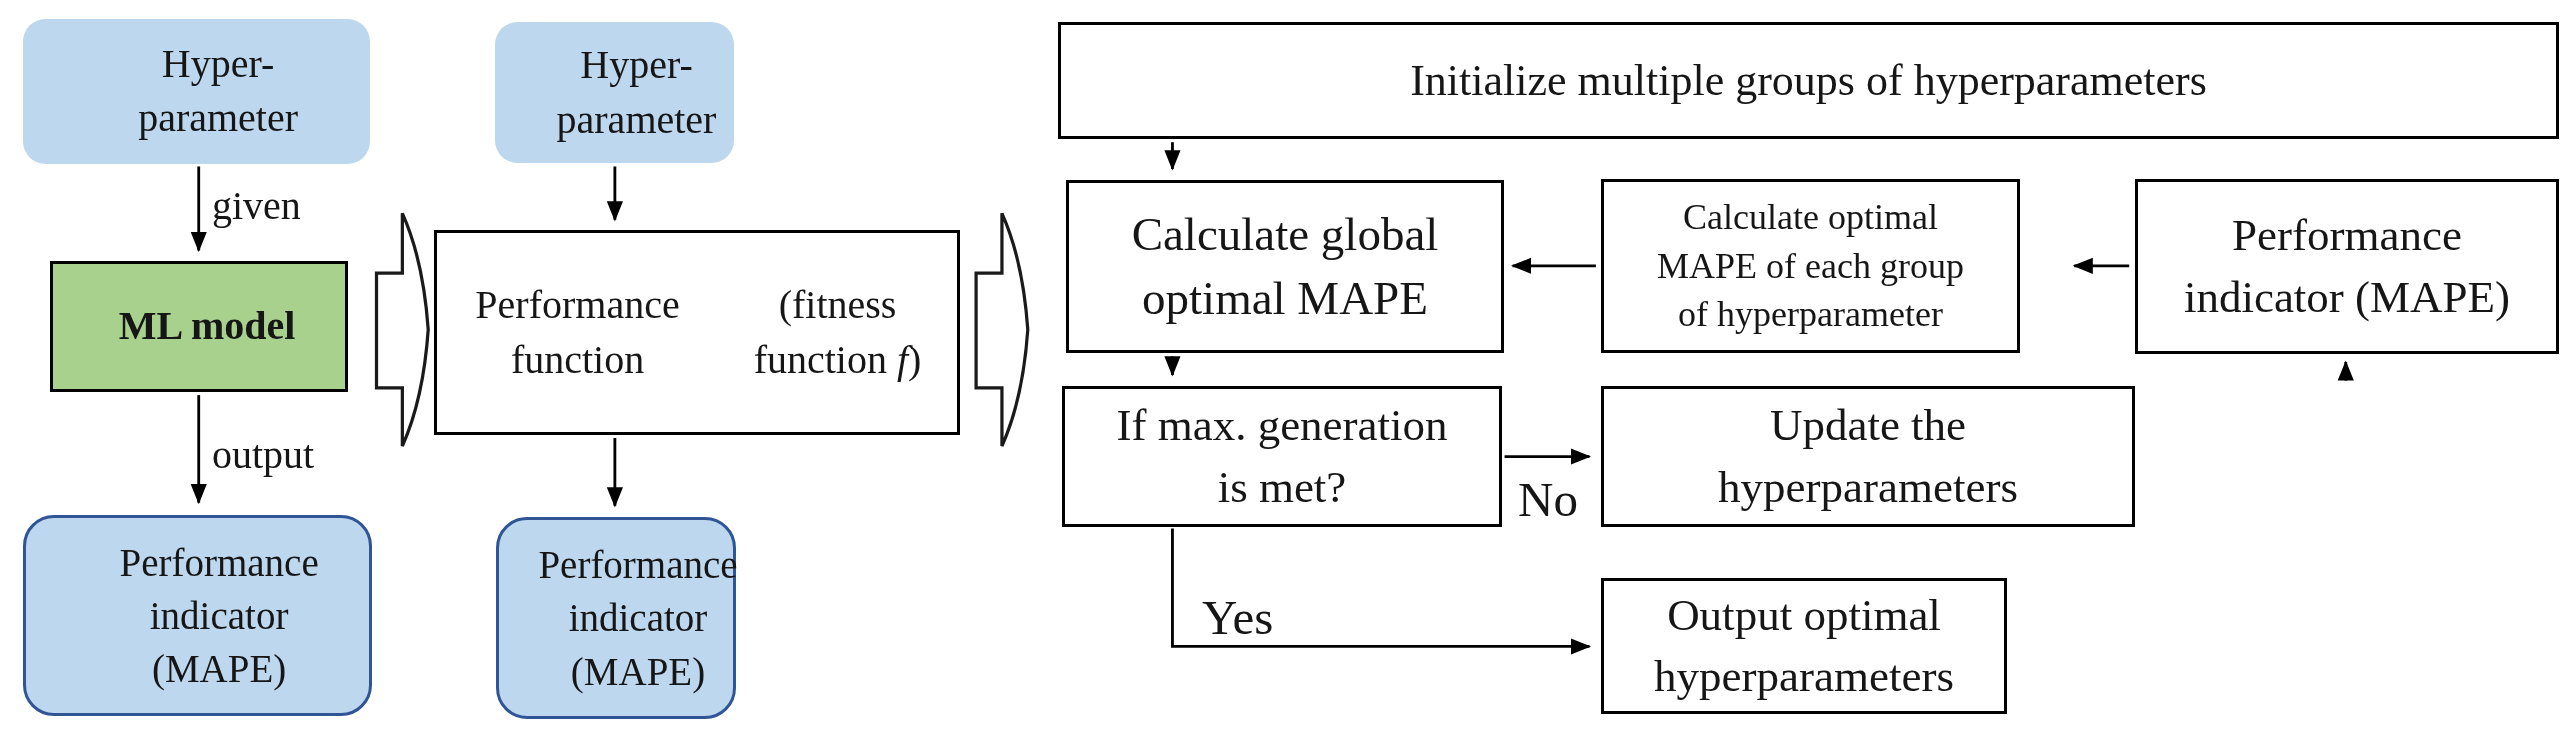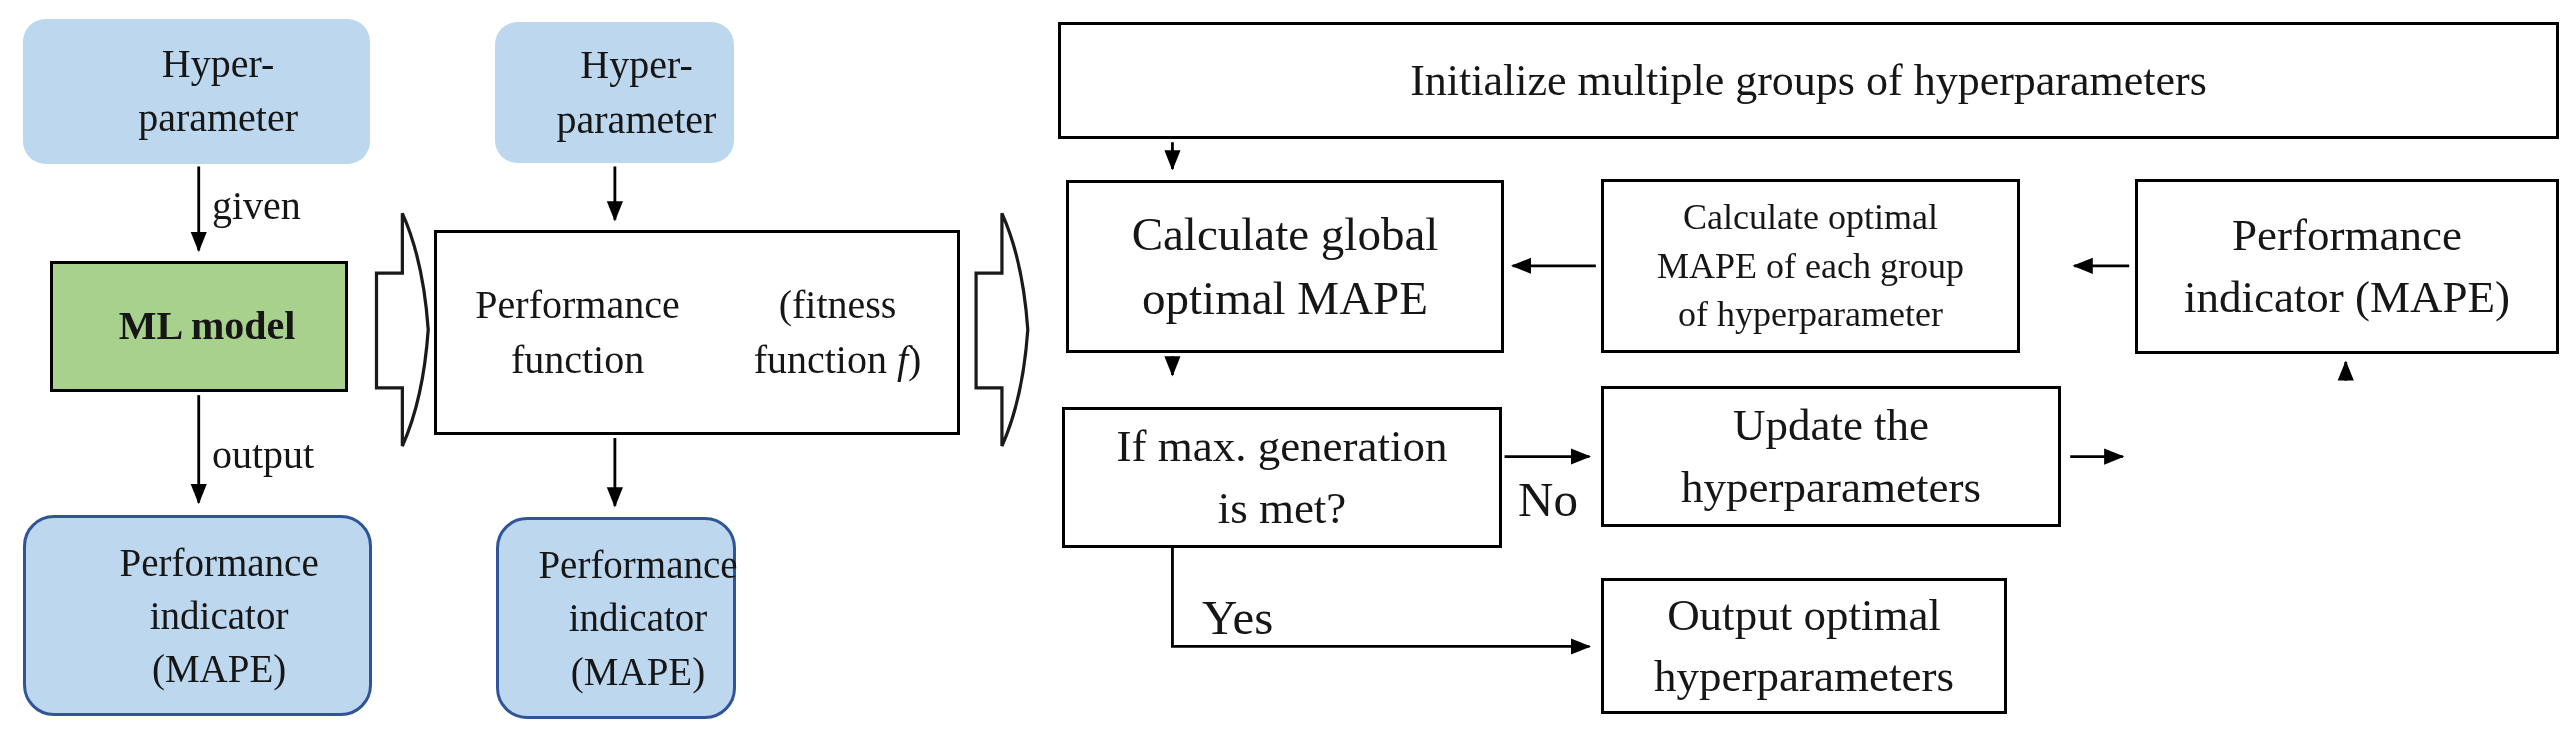--- a/index.html
+++ b/index.html
@@ -132,28 +132,28 @@
     <span class="bt">Calculate optimal
 MAPE of each group
 of hyperparameter</span>
   </div>
 
   <div class="box white" style="left:2135px;top:179px;width:424px;height:175px;font-size:45px;">
     <span class="bt">Performance
 indicator (MAPE)</span>
   </div>
 
-  <div class="box white" style="left:1062px;top:407px;width:440px;height:141px;font-size:45px;">
+  <div class="box white" style="left:1062px;top:386px;width:440px;height:141px;font-size:45px;">
     <span class="bt">If max. generation
 is met?</span>
   </div>
 
   <div class="flow-label" style="left:1518px;top:472px;font-size:49px;">No</div>
 
-  <div class="box white" style="left:1601px;top:386px;width:460px;height:141px;font-size:45px;">
+  <div class="box white" style="left:1601px;top:386px;width:534px;height:141px;font-size:45px;">
     <span class="bt">Update the
 hyperparameters</span>
   </div>
 
 
   <div class="flow-label" style="left:1202px;top:590px;font-size:49px;">Yes</div>
 
   <div class="box white" style="left:1601px;top:578px;width:406px;height:136px;font-size:45px;">
     <span class="bt">Output optimal
 hyperparameters</span>

